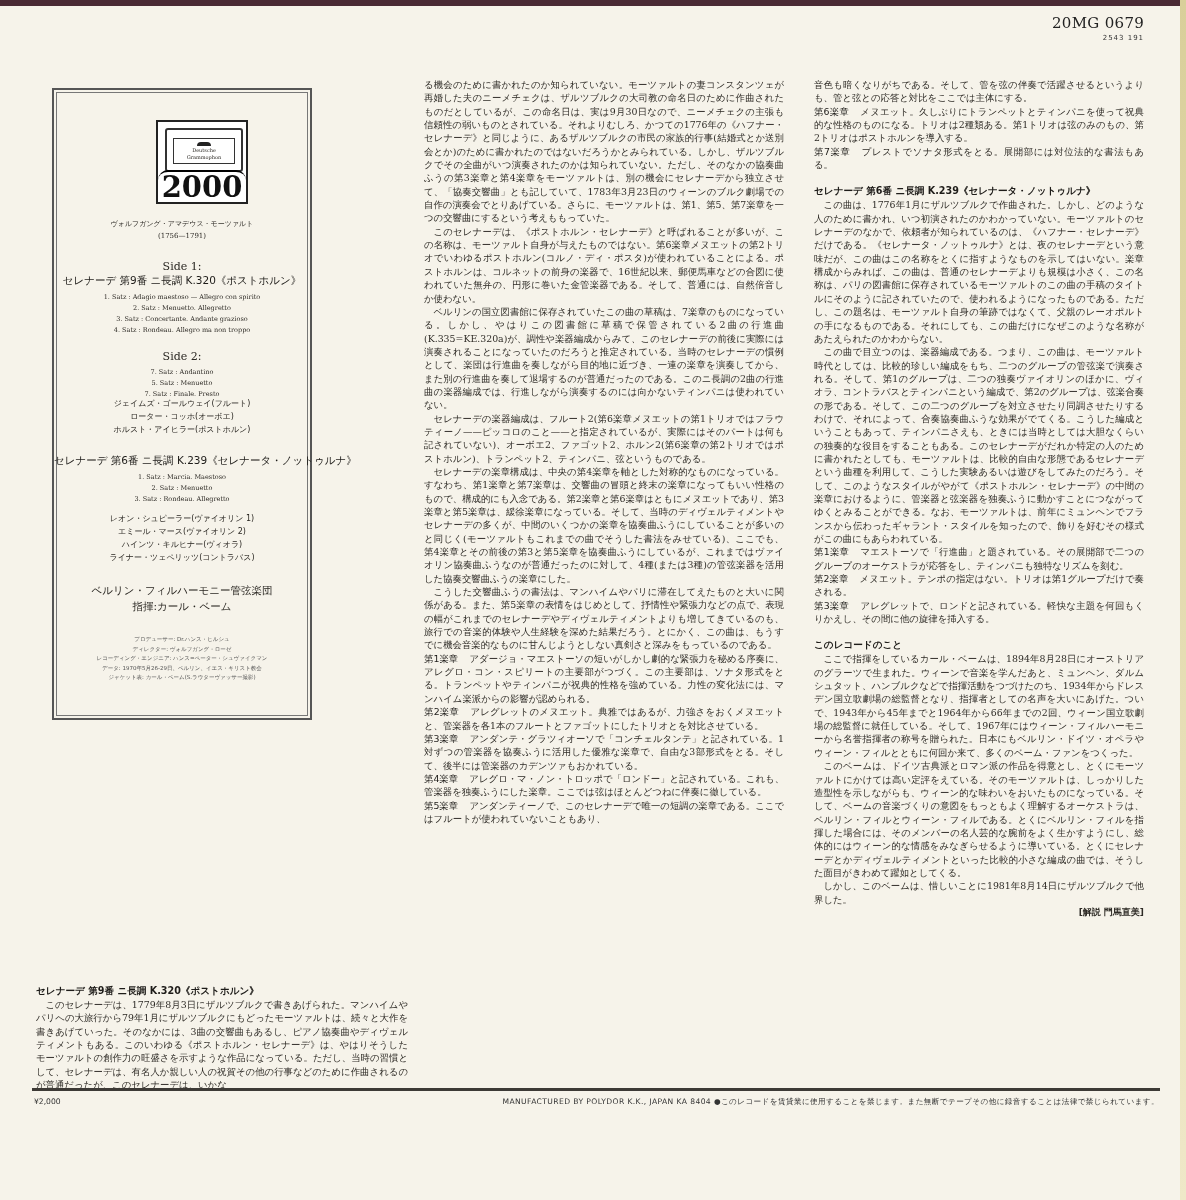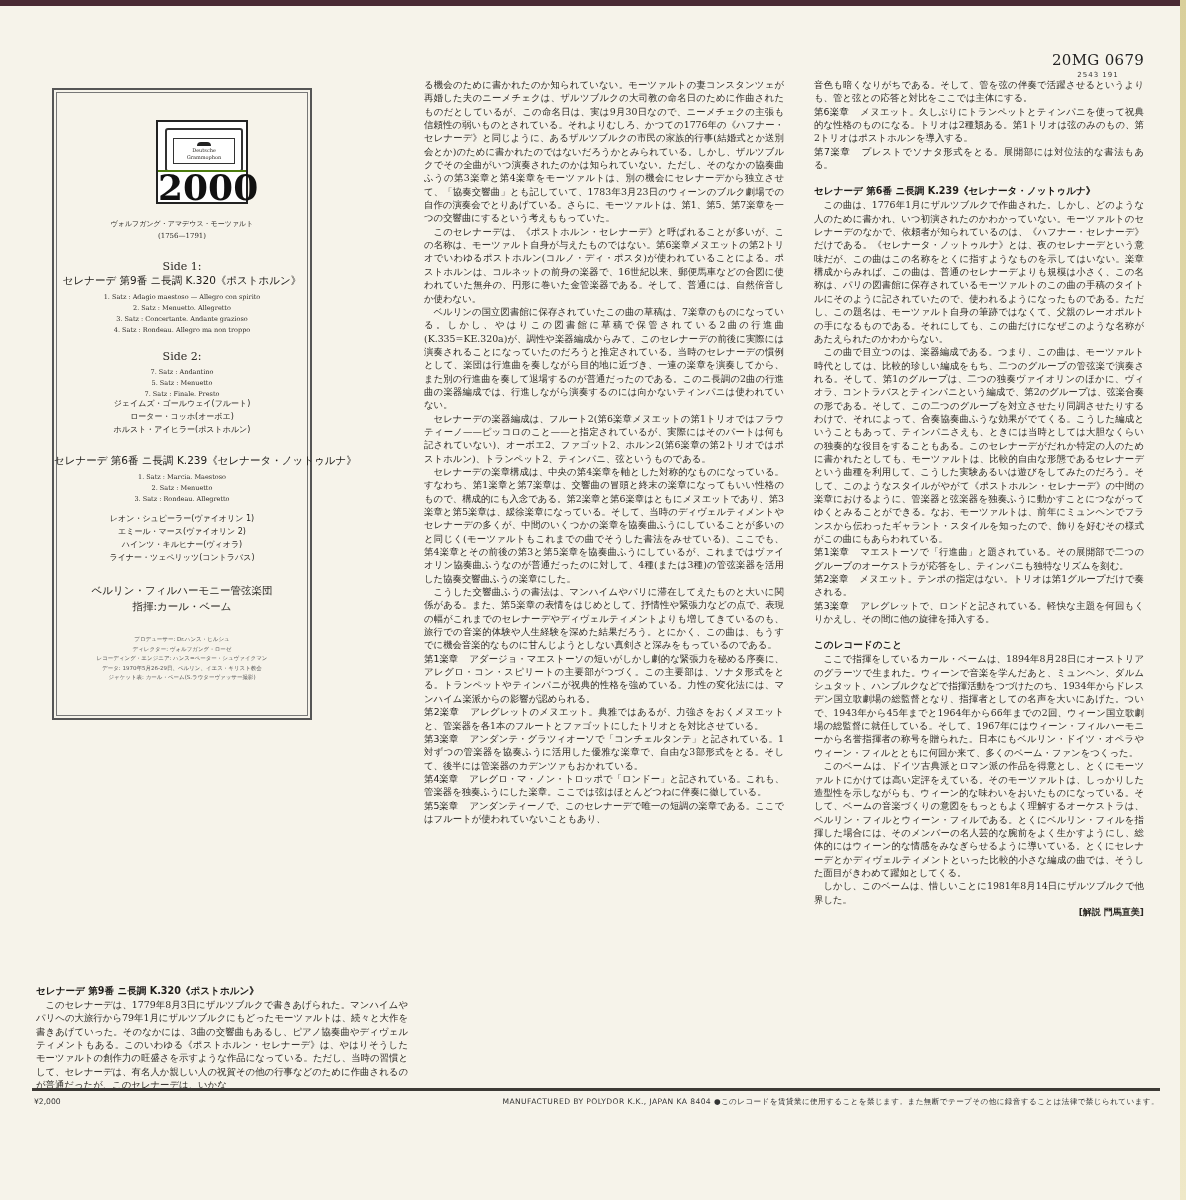--- a/index.html
+++ b/index.html
@@ -5,34 +5,34 @@
   html, body { margin: 0; padding: 0; }
   body {
     width: 1186px; height: 1200px; position: relative; overflow: hidden;
     background: #f6f3ea;
     font-family: "DejaVu Serif", "Liberation Serif", serif;
     color: #2a2722;
   }
   .top-edge { position: absolute; left: 0; top: 0; width: 1186px; height: 6px; background: #4a2a35; }
   .right-edge { position: absolute; right: 0; top: 0; width: 6px; height: 1200px; background: linear-gradient(#d9cf9a, #efe8c8); }
   .catalog { position: absolute; left: 1052px; top: 14px; text-align: center; }
-  .catalog .main { font-size: 15px; letter-spacing: 0.3px; color: #222; margin-top: 37px; }
-  .catalog .sub { font-family: "DejaVu Sans", sans-serif; font-size: 7px; letter-spacing: 1px; color: #333; margin-top: 2px; }
+  .catalog .main { font-size: 15px; letter-spacing: 0.3px; color: #222; }
+  .catalog .sub { font-family: "DejaVu Sans", sans-serif; font-size: 7px; letter-spacing: 1px; color: #333; margin-top: 2px; text-align: right; }
 
   
   .panel {
     position: absolute; left: 52px; top: 88px; width: 260px; height: 632px;
     border: 2px solid #555; box-shadow: inset 0 0 0 2px #f6f3ea, inset 0 0 0 3px #777;
     box-sizing: border-box; text-align: center;
   }
   .logo { position: absolute; left: 102px; top: 30px; width: 92px; height: 84px; border: 2px solid #222; box-sizing: border-box; background: #fff; }
   .logo .frame { position: absolute; left: 7px; top: 6px; width: 74px; height: 40px; border: 2px solid #333; border-radius: 3px; }
   .logo .frame .inner { position: absolute; left: 6px; top: 8px; right: 6px; bottom: 6px; border: 1px solid #333; font-size: 5px; line-height: 7px; display: flex; flex-direction: column; align-items: center; justify-content: center; }
   .logo .tulip { width: 14px; height: 4px; background: #222; border-radius: 7px 7px 0 0; margin-bottom: 1px; }
-  .logo .series { position: absolute; left: 0; right: 0; bottom: 0; height: 30px; border-top: 2px solid #4d7c0f; font-family: "DejaVu Serif", serif; font-weight: bold; font-size: 36px; line-height: 30px; color: #111; }
+  .logo .series { position: absolute; left: 0; right: 0; bottom: 0; height: 30px; border-top: 2px solid #000000; font-family: "DejaVu Serif", serif; font-weight: bold; font-size: 29px; line-height: 30px; color: #111; border-radius: 10px; }
   .composer { position: absolute; left: 0; right: 0; top: 128px; font-size: 7px; line-height: 12px; }
   .side-label { font-size: 11px; }
   .work-title { font-family: "DejaVu Sans", sans-serif; font-size: 10.5px; color: #1d1b18; white-space: nowrap; }
   .mvmt { font-size: 6.5px; line-height: 11px; }
   .performer { font-family: "DejaVu Sans", sans-serif; font-size: 8px; line-height: 13px; text-align: center; }
   .orch { font-family: "DejaVu Sans", sans-serif; font-size: 10.5px; line-height: 16px; }
   .credit { font-family: "DejaVu Sans", sans-serif; font-size: 5.5px; line-height: 9.5px; color: #555; }
   .blk { position: absolute; left: 0; right: 0; }
 
   

